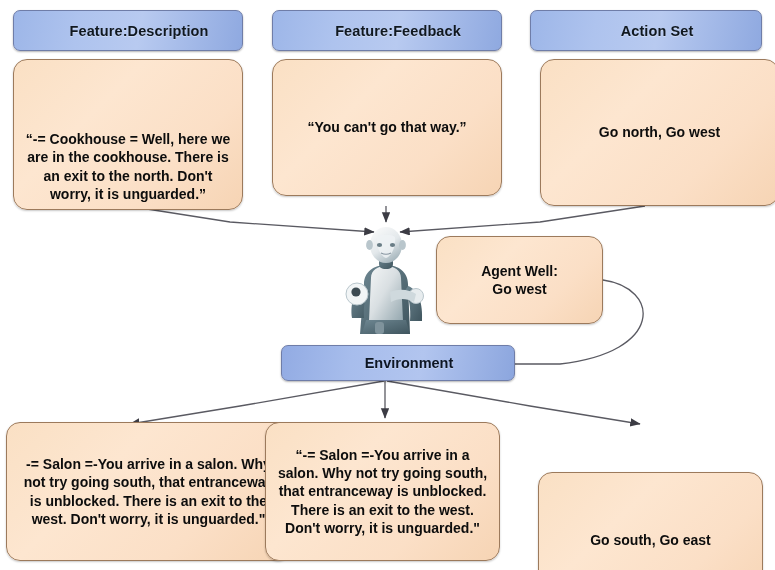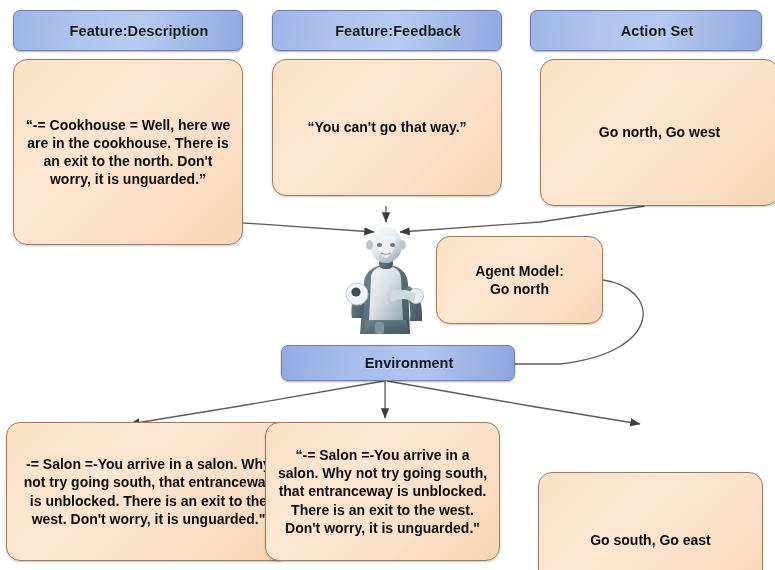--- a/index.html
+++ b/index.html
@@ -122,21 +122,21 @@
   </div>
 
   <div class="node header-box" style="left:272px; top:10px; width:230px; height:41px;">
     <span>Feature:Feedback</span>
   </div>
 
   <div class="node header-box" style="left:530px; top:10px; width:232px; height:41px;">
     <span>Action Set</span>
   </div>
 
-  <div class="node content-box" style="left:13px; top:59px; width:230px; height:186px;">
+  <div class="node content-box" style="left:13px; top:59px; width:230px; height:151px;align-items:flex-end;">
     <span class="txt">“-= Cookhouse = Well, here we are in the cookhouse. There is an exit to the north. Don't worry, it is unguarded.”</span>
   </div>
 
   <div class="node content-box" style="left:272px; top:59px; width:230px; height:137px;">
     <span class="txt">“You can't go that way.”</span>
   </div>
 
   <div class="node content-box" style="left:540px; top:59px; width:239px; height:147px;">
     <span class="txt">Go north, Go west</span>
   </div>
@@ -185,22 +185,22 @@
 
       <path d="M60 66 C70 62 80 64 86 68 L84 76 C76 72 68 72 61 76 Z" fill="#cfd9dd"></path>
 
       <path d="M36 94 L76 94 L80 108 L32 108 Z" fill="url(#gDark)"></path>
       <rect x="45" y="96" width="9" height="12" rx="3" fill="#7f939c"></rect>
     </svg>
   </div>
 
   <div class="node content-box" style="left:436px; top:236px; width:167px; height:88px;">
     <span class="txt">
-      <span>Agent Model:</span><br>
-      <span>Go north</span>
+      <span>Agent Well:</span><br>
+      <span>Go west</span>
     </span>
   </div>
 
   <div class="node env-box" style="left:267px; top:345px; width:234px; height:36px;">
     <span>Environment</span>
   </div>
 
   <div class="node content-box" style="left:6px; top:422px; width:285px; height:139px;">
     <span class="txt">-= Salon =-You arrive in a salon. Why not try going south, that entranceway is unblocked. There is an exit to the west. Don't worry, it is unguarded."</span>
   </div>

